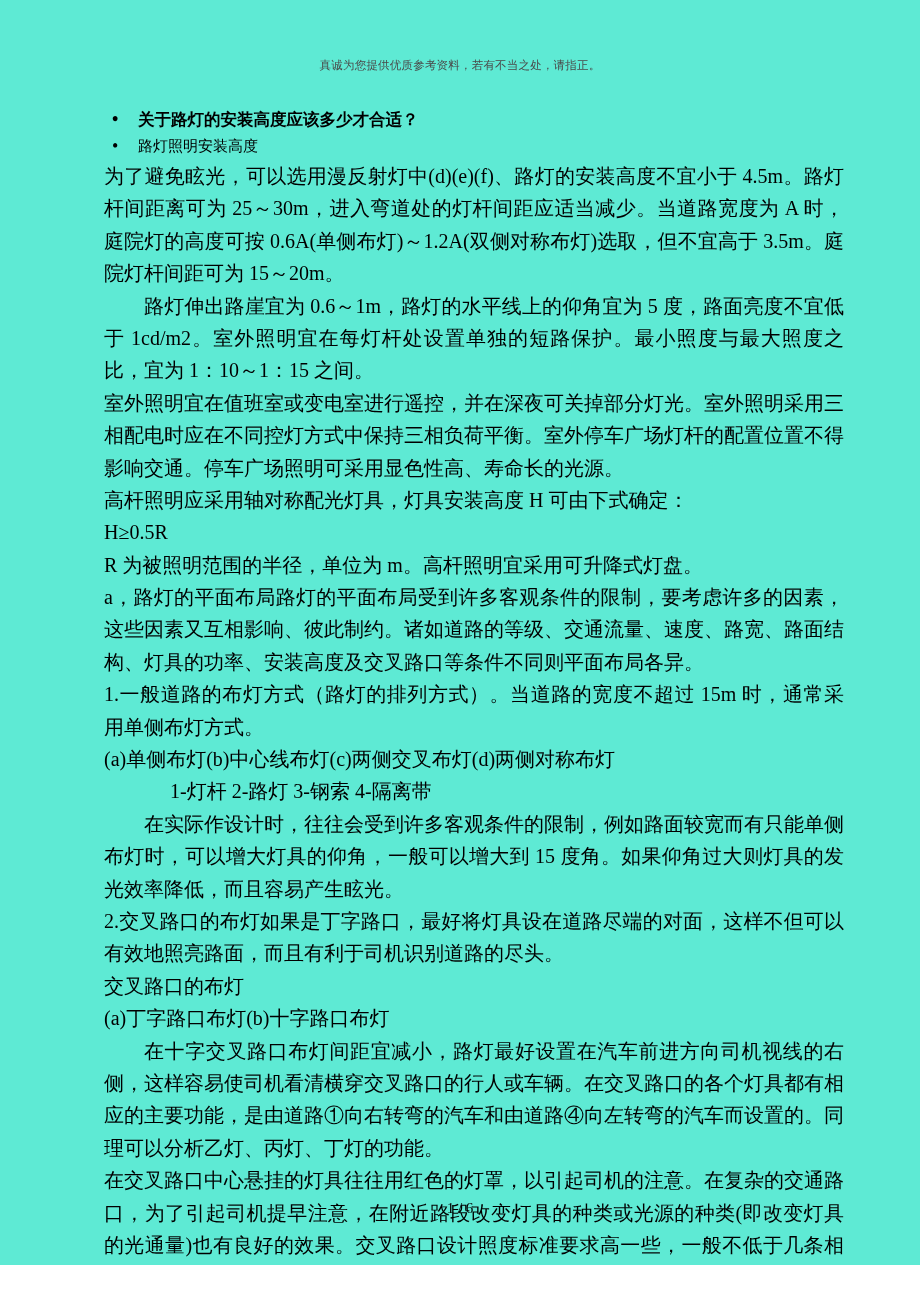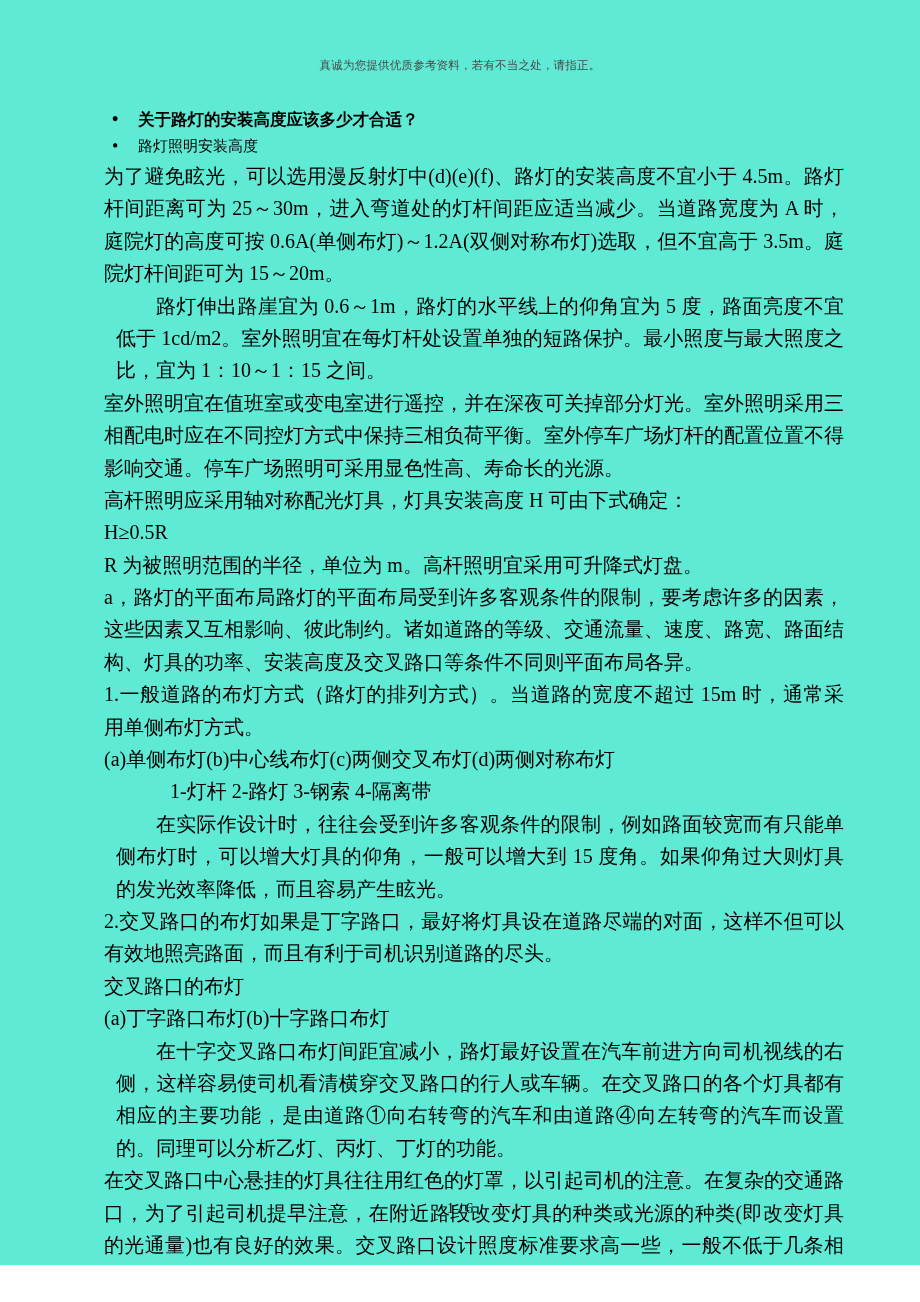--- a/index.html
+++ b/index.html
@@ -70,21 +70,20 @@
   }
   p.para {
     margin: 0;
     font-size: 20px;
     line-height: 1.62;
     text-align: justify;
     text-justify: inter-ideograph;
   }
   p.indent2 {
     text-indent: 2em;
-    margin-left: 12px;
   }
   p.indent-small {
     text-indent: 3.3em;
   }
   .body-block {
     margin-top: 0;
   }
   .footer {
     position: absolute;
     bottom: 48px;

